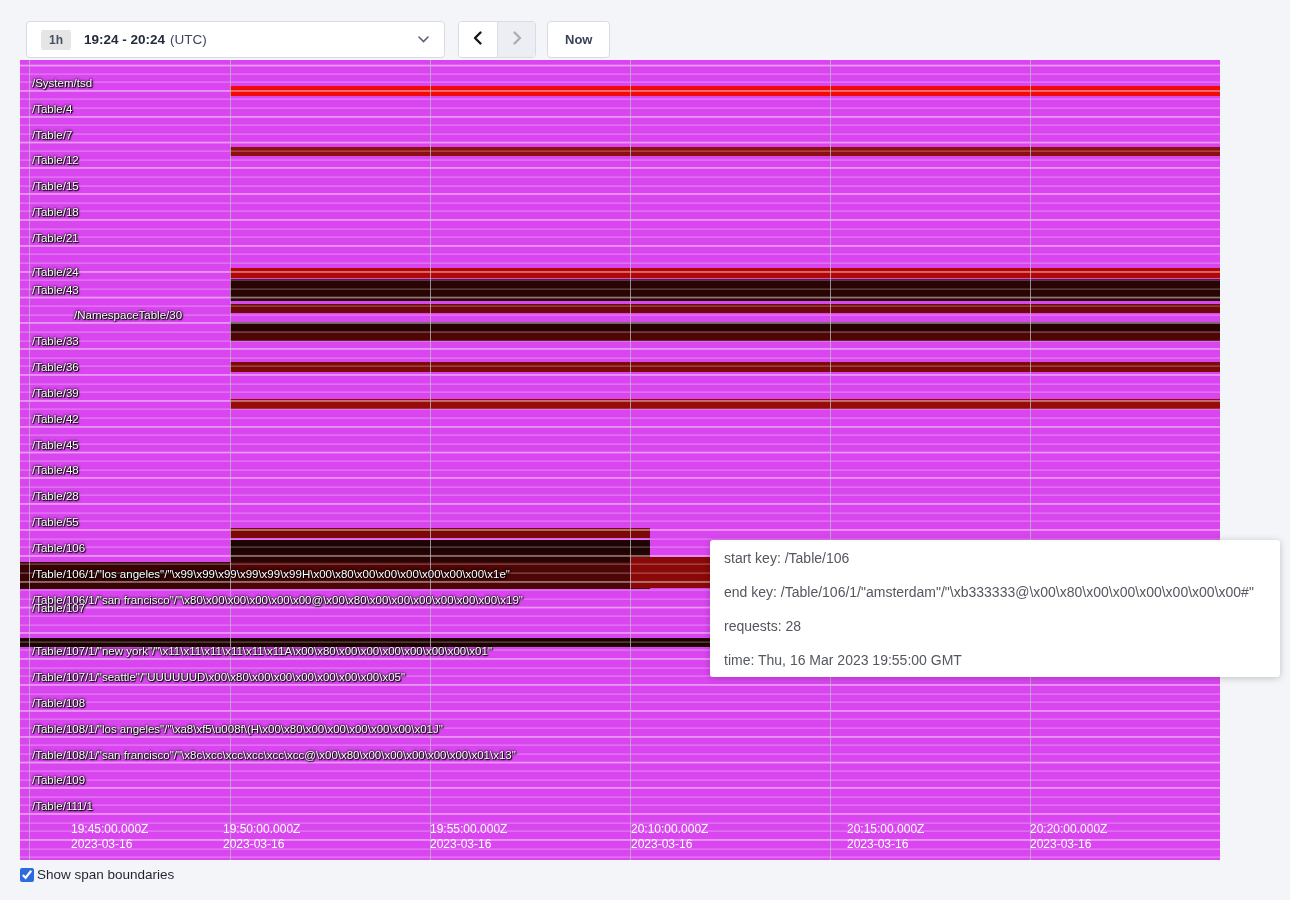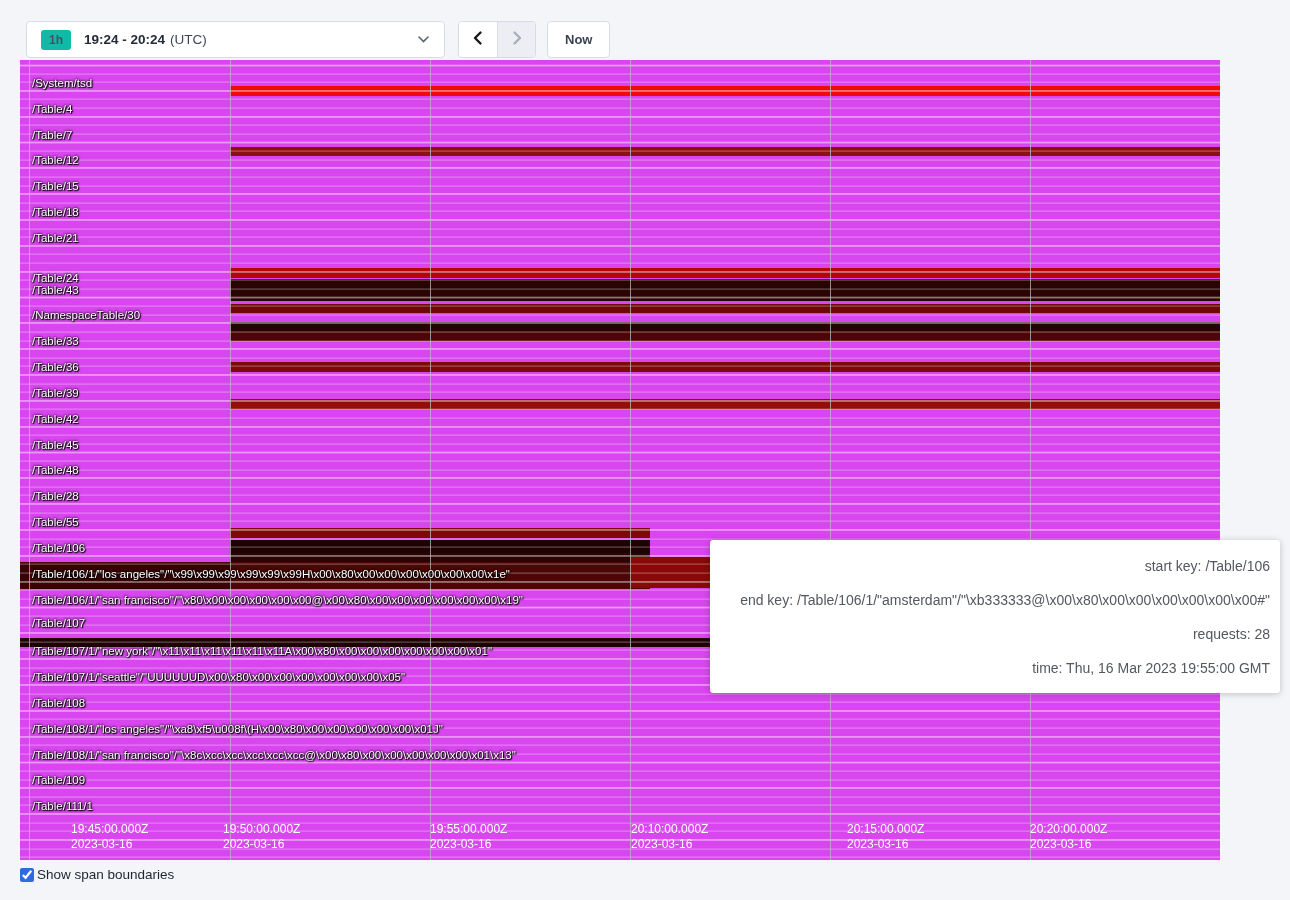--- a/index.html
+++ b/index.html
@@ -8,21 +8,21 @@
     background:#f4f5f8;font-family:"Liberation Sans",sans-serif;
   }
   
   .timebar{position:absolute;top:21px;left:26px;display:flex;align-items:stretch}
   .select{
     width:419px;height:37px;box-sizing:border-box;background:#fff;
     border:1px solid #d9dbe4;border-radius:4px;display:flex;align-items:center;
     padding:0 14px;cursor:pointer;
   }
   .badge{
-    background:#14b8a6;border-radius:3px;font-size:12px;font-weight:bold;
+    background:#e5e5e5;border-radius:3px;font-size:12px;font-weight:bold;
     color:#475064;padding:3px 8px;margin-right:13px;
   }
   .range{font-size:13.5px;font-weight:bold;color:#242b3a}
   .tz{font-size:13.5px;color:#3d4557;margin-left:5px}
   .caret{margin-left:auto;display:flex;align-items:center}
   .btn-group{
     display:flex;margin-left:13px;border:1px solid #d9dbe4;border-radius:4px;
     overflow:hidden;height:37px;box-sizing:border-box;background:#fff;
   }
   .nav-btn{
@@ -50,23 +50,23 @@
     background-position:0 30.4px, 0 4.6px;
   }
   .vline{position:absolute;top:0;bottom:0;width:1px;background:rgba(185,188,196,0.75)}
   .row-label{
     position:absolute;left:12px;color:#fff;font-size:11.5px;line-height:12px;
     white-space:nowrap;text-shadow:0 0 3px #000,0 0 2px #000,1px 1px 1px #000;
   }
   .axis-label{position:absolute;bottom:8px;color:#fff;font-size:12px;line-height:15px;white-space:nowrap}
   
   #tooltip{
-    position:absolute;left:710px;top:540px;width:570px;height:153px;box-sizing:border-box;
+    position:absolute;left:710px;top:540px;width:570px;height:137px;box-sizing:border-box;
     background:#fff;border-radius:3px;box-shadow:0 1px 7px rgba(0,0,0,0.22);
-    padding:16px 10px 0 14px;z-index:5;text-align:right;
+    padding:8px 10px 0 14px;z-index:5;
   }
   #tooltip p{margin:0 0 14px;font-size:14px;line-height:20px;color:#53575e;white-space:nowrap;overflow:hidden}
   
   #footer{
     position:absolute;left:20px;top:867px;display:flex;align-items:center;
     font-size:13.5px;color:#1f2430;cursor:pointer;
   }
   #footer input{width:14px;height:14px;margin:0 3px 0 0;accent-color:#2d6bdf;cursor:pointer}
 </style>
 </head>
@@ -131,35 +131,35 @@
       <div class="vline" style="left: 1010px;"></div>
     </div>
   <div id="rowlabels">
       <div class="row-label" style="top: 17px;">/System/tsd</div>
       <div class="row-label" style="top: 43px;">/Table/4</div>
       <div class="row-label" style="top: 69px;">/Table/7</div>
       <div class="row-label" style="top: 94px;">/Table/12</div>
       <div class="row-label" style="top: 120px;">/Table/15</div>
       <div class="row-label" style="top: 146px;">/Table/18</div>
       <div class="row-label" style="top: 172px;">/Table/21</div>
-      <div class="row-label" style="top: 212px;">/Table/24</div>
+      <div class="row-label" style="top: 206px;">/Table/24</div>
       <div class="row-label" style="top: 224px;">/Table/43</div>
-      <div class="row-label" style="top: 249px;">/NamespaceTable/30</div>
+      <div class="row-label" style="top: 249px; margin-left: 42px;">/NamespaceTable/30</div>
       <div class="row-label" style="top: 275px;">/Table/33</div>
       <div class="row-label" style="top: 301px;">/Table/36</div>
       <div class="row-label" style="top: 327px;">/Table/39</div>
       <div class="row-label" style="top: 353px;">/Table/42</div>
       <div class="row-label" style="top: 379px;">/Table/45</div>
       <div class="row-label" style="top: 404px;">/Table/48</div>
       <div class="row-label" style="top: 430px;">/Table/28</div>
       <div class="row-label" style="top: 456px;">/Table/55</div>
       <div class="row-label" style="top: 482px;">/Table/106</div>
       <div class="row-label" style="top: 508px;">/Table/106/1/"los angeles"/"\x99\x99\x99\x99\x99\x99H\x00\x80\x00\x00\x00\x00\x00\x00\x1e"</div>
       <div class="row-label" style="top: 534px;">/Table/106/1/"san francisco"/"\x80\x00\x00\x00\x00\x00@\x00\x80\x00\x00\x00\x00\x00\x00\x19"</div>
-      <div class="row-label" style="top: 557px;">/Table/107</div>
+      <div class="row-label" style="top: 542px;">/Table/107</div>
       <div class="row-label" style="top: 585px;">/Table/107/1/"new york"/"\x11\x11\x11\x11\x11\x11A\x00\x80\x00\x00\x00\x00\x00\x00\x01"</div>
       <div class="row-label" style="top: 611px;">/Table/107/1/"seattle"/"UUUUUUD\x00\x80\x00\x00\x00\x00\x00\x00\x05"</div>
       <div class="row-label" style="top: 637px;">/Table/108</div>
       <div class="row-label" style="top: 663px;">/Table/108/1/"los angeles"/"\xa8\xf5\u008f\(H\x00\x80\x00\x00\x00\x00\x00\x01J"</div>
       <div class="row-label" style="top: 689px;">/Table/108/1/"san francisco"/"\x8c\xcc\xcc\xcc\xcc\xcc@\x00\x80\x00\x00\x00\x00\x00\x01\x13"</div>
       <div class="row-label" style="top: 714px;">/Table/109</div>
       <div class="row-label" style="top: 740px;">/Table/111/1</div>
     </div>
   <div id="axislabels">
       <div class="axis-label" style="left: 11px; padding-left: 40px;">

